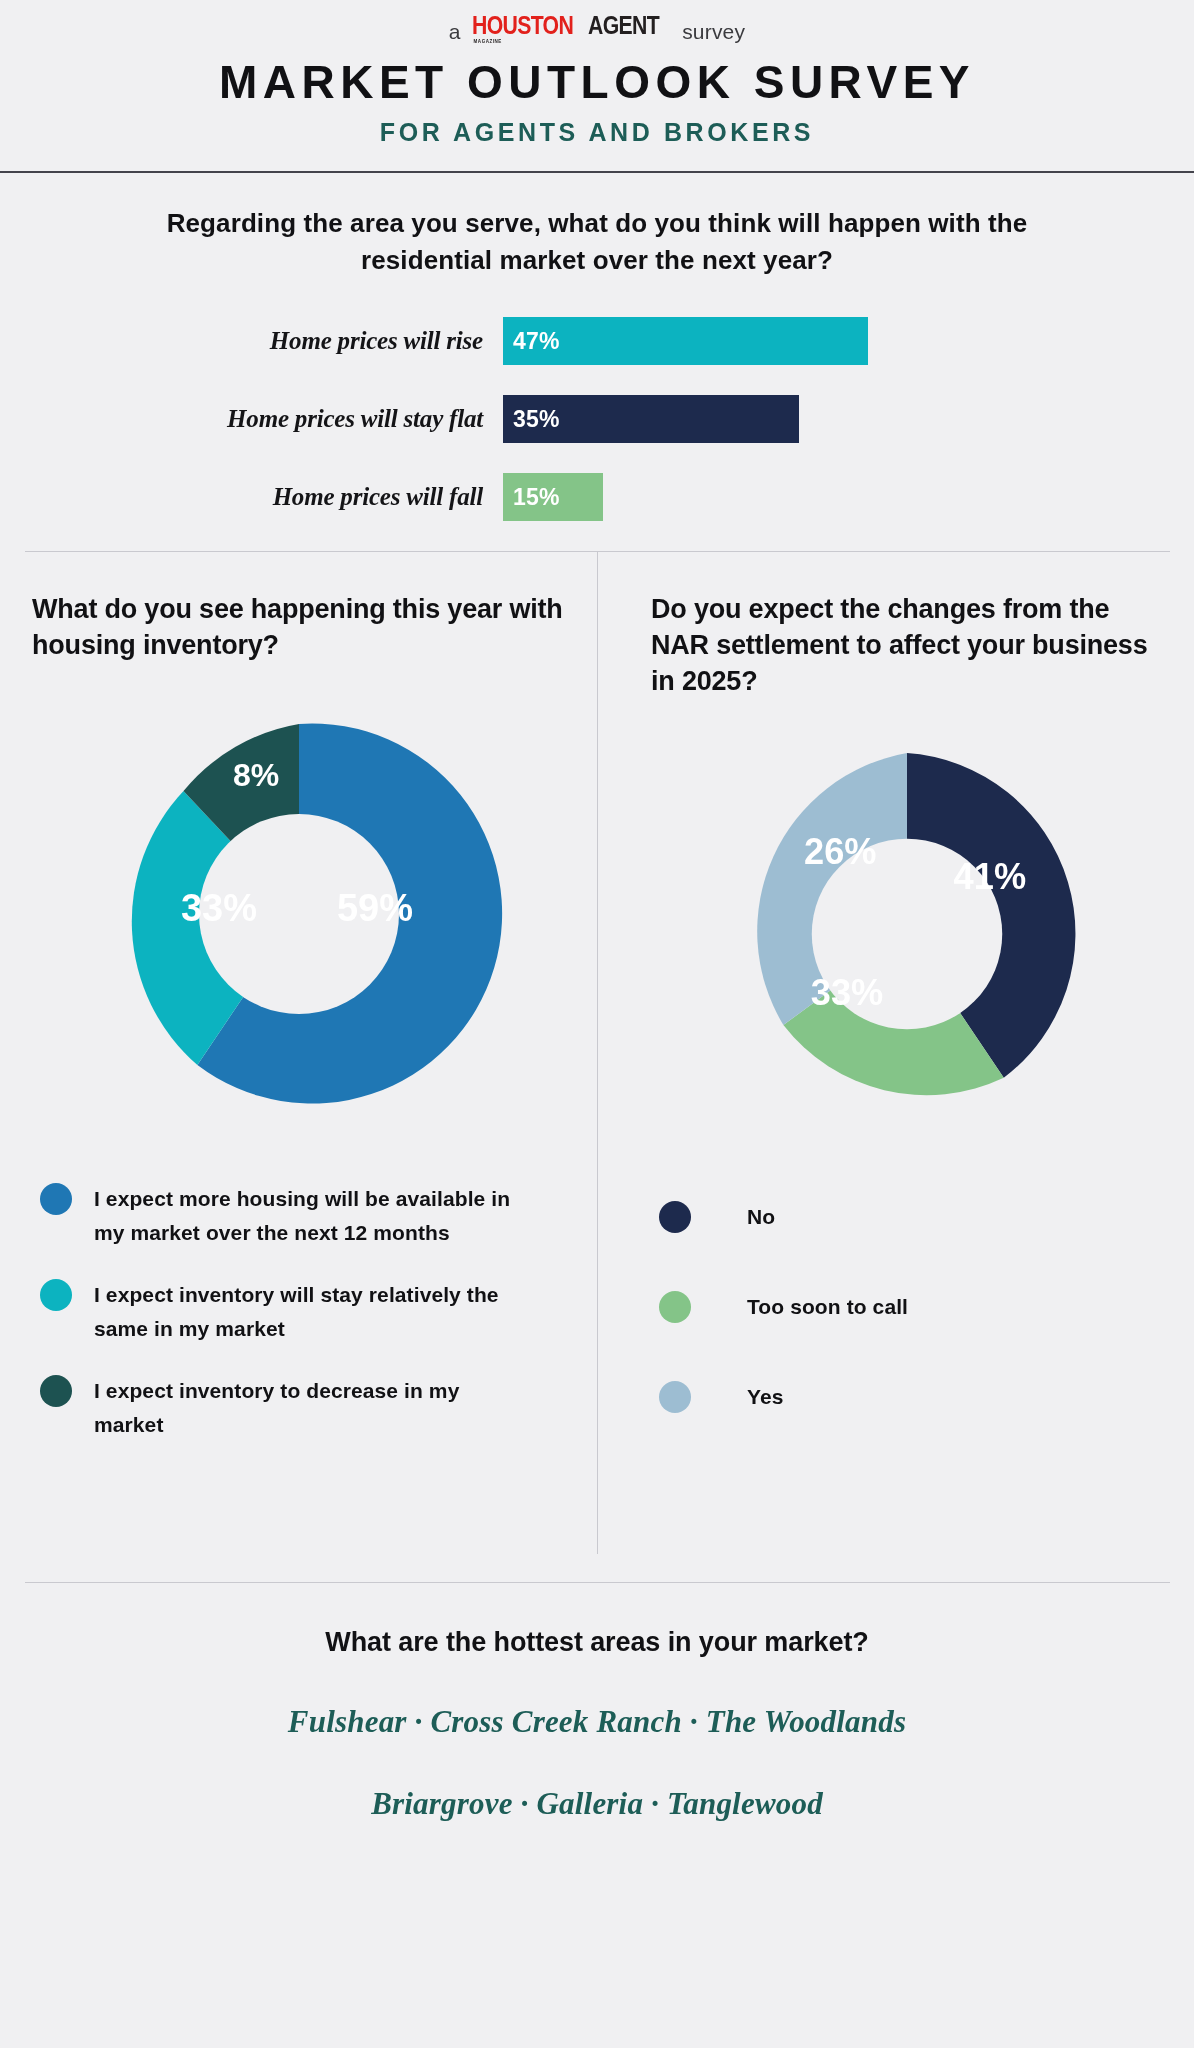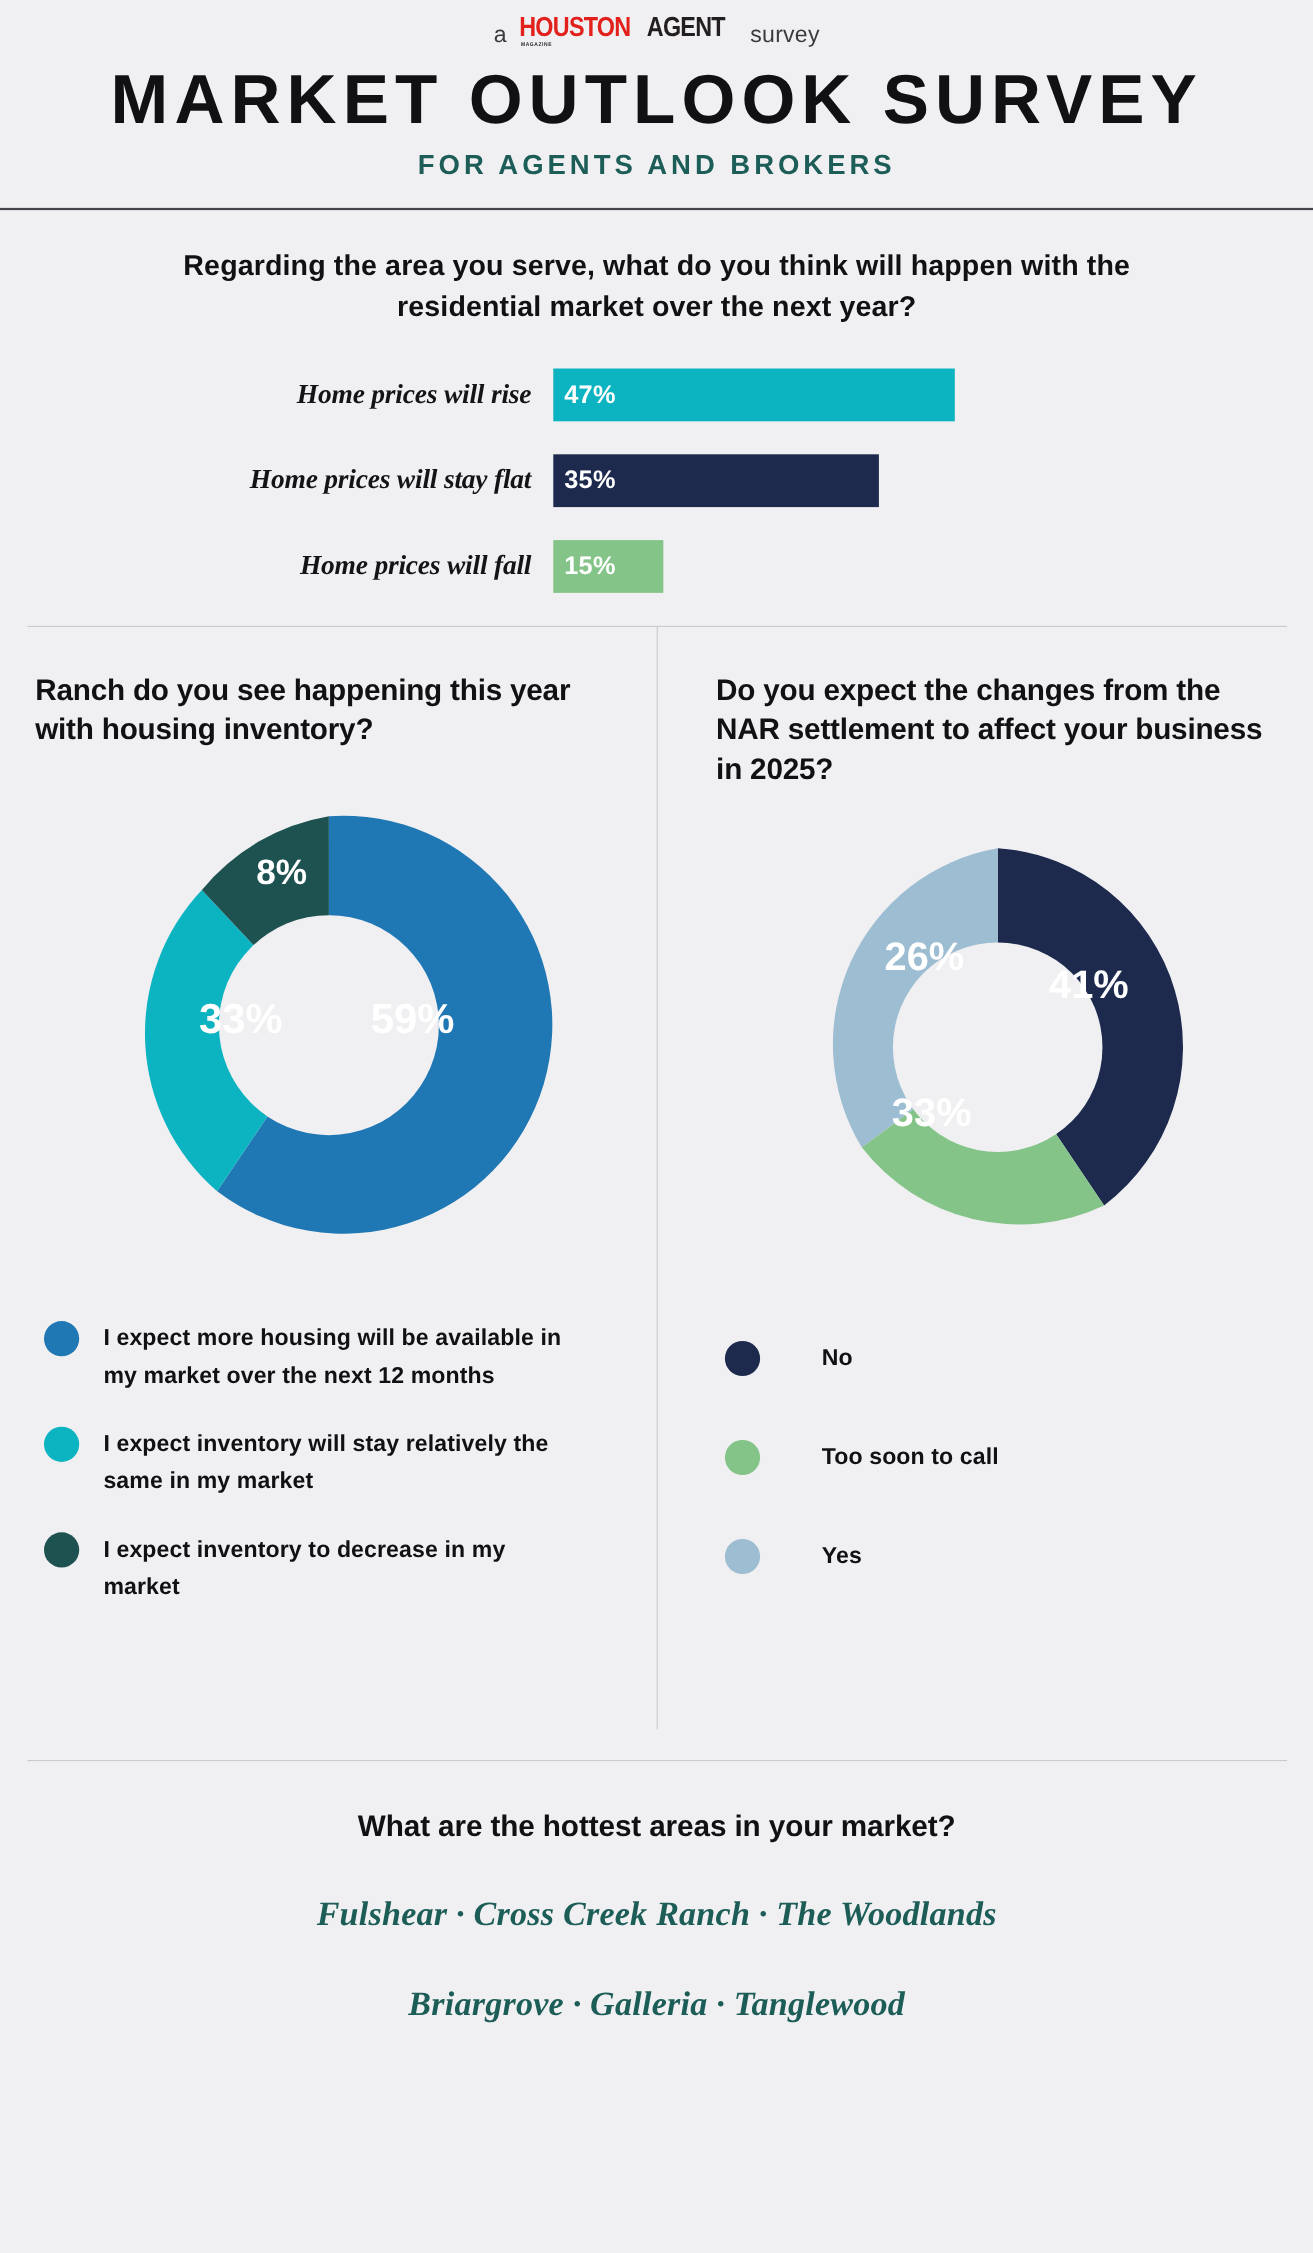--- a/index.html
+++ b/index.html
@@ -62,21 +62,21 @@
     color: #231f20;
     letter-spacing: .6px;
     margin-top: 1px;
     transform: scaleX(0.9);
   }
 
   .main-title {
     text-align: center;
     font-family: "Liberation Sans Narrow", "Liberation Sans", sans-serif;
     font-weight: 700;
-    font-size: 63px;
+    font-size: 46px;
     letter-spacing: 5.5px;
     color: #111114;
     margin-top: 14px;
     line-height: 1.05;
     white-space: nowrap;
   }
   .sub-title {
     text-align: center;
     font-weight: 700;
     font-size: 25px;
@@ -276,21 +276,21 @@
 
     </div>
   </section>
 
   <div class="rule-mid"></div>
 
   <section class="panel">
     <div class="panel-divider"></div>
 
     <div class="panel-col">
-      <div class="col-question">Ranch do you see happening this year with housing inventory?</div>
+      <div class="col-question">What do you see happening this year with housing inventory?</div>
 
       <div class="donut-holder">
         <svg width="420" height="420" viewBox="0 0 420 420" role="img" aria-label="inventory donut chart">
 
           <path d="M 210 210 L 210 20 A 190 190 0 1 1 108.4 361.0 Z" fill="#1f77b4"></path>
 
           <path d="M 210 210 L 108.4 361.0 A 190 190 0 0 1 94.5 87.1 Z" fill="#0cb3c0"></path>
 
           <path d="M 210 210 L 94.5 87.1 A 190 190 0 0 1 210 20 Z" fill="#1d5251"></path>
           <circle cx="210" cy="210" r="100" fill="#f0f0f2"></circle>

